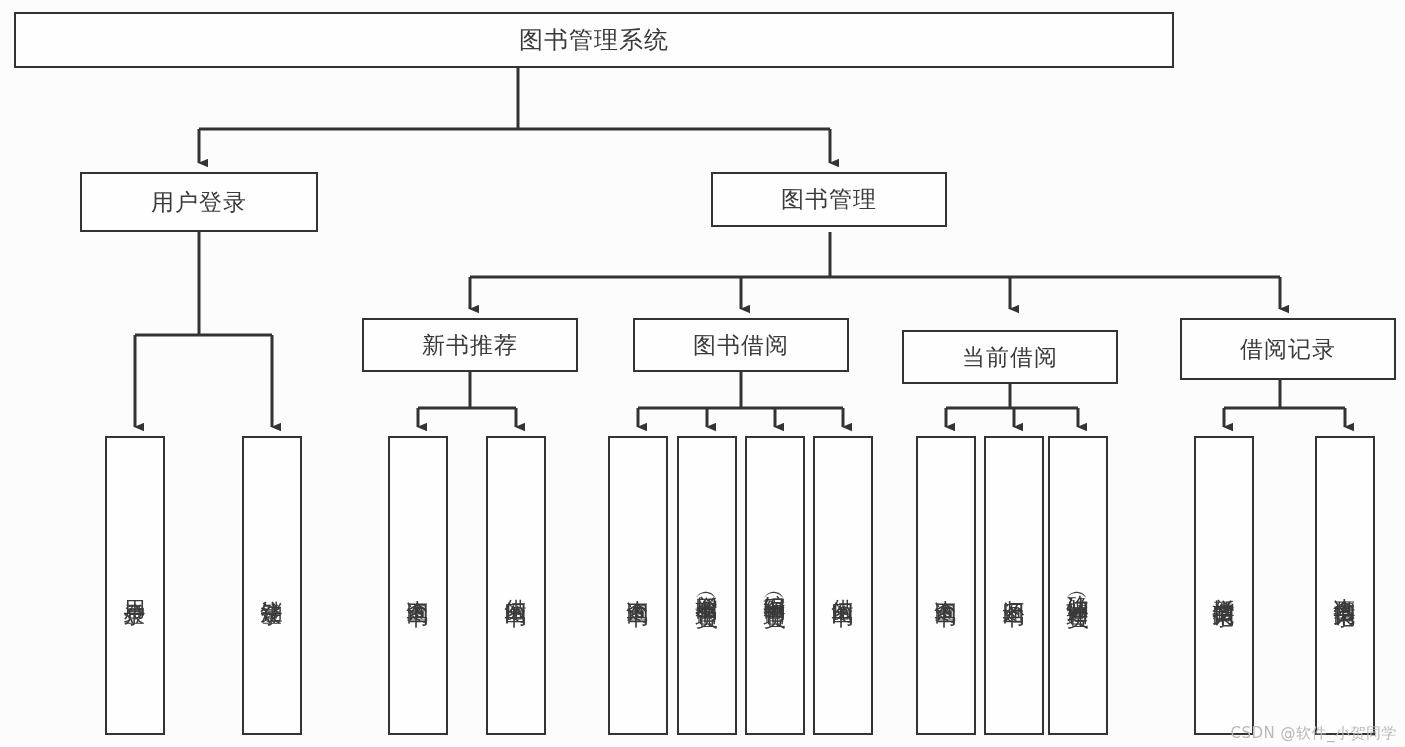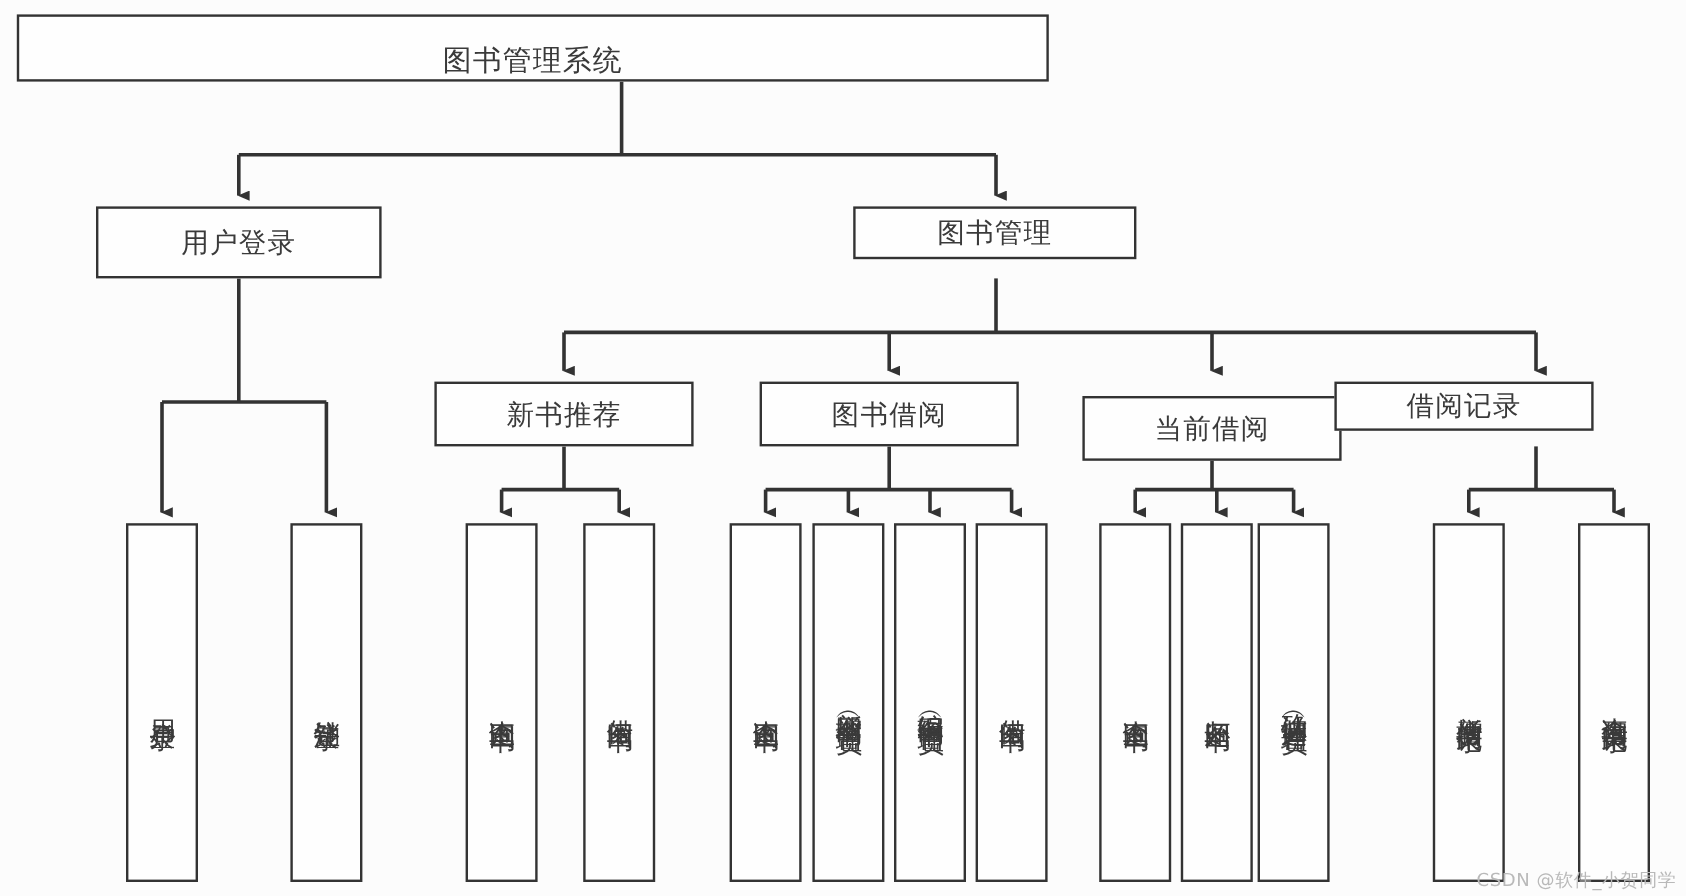--- a/index.html
+++ b/index.html
@@ -115,45 +115,45 @@
       <line x1="1014" y1="408" x2="1014" y2="427" marker-end="url(#arrowhead)"></line>
       <line x1="1078" y1="408" x2="1078" y2="427" marker-end="url(#arrowhead)"></line>
 
       <line x1="1280" y1="372" x2="1280" y2="408"></line>
       <line x1="1224" y1="408" x2="1345" y2="408"></line>
       <line x1="1224" y1="408" x2="1224" y2="427" marker-end="url(#arrowhead)"></line>
       <line x1="1345" y1="408" x2="1345" y2="427" marker-end="url(#arrowhead)"></line>
     </g>
   </svg>
 
-  <div class="node h root" style="left:14px;top:12px;width:860px;height:56px;align-items:flex-end;">
+  <div class="node h root" style="left:14px;top:12px;width:1160px;height:56px;">
     <span>图书管理系统</span>
   </div>
 
   <div class="node h" style="left:80px;top:172px;width:238px;height:60px;">
     <span>用户登录</span>
   </div>
 
-  <div class="node h" style="left:711px;top:172px;width:236px;height:44px;font-family:Liberation Mono, monospace;">
+  <div class="node h" style="left:711px;top:172px;width:236px;height:55px;font-family:Liberation Mono, monospace;">
     <span>图书管理</span>
   </div>
 
   <div class="node h" style="left:362px;top:318px;width:216px;height:54px;">
     <span>新书推荐</span>
   </div>
 
   <div class="node h" style="left:633px;top:318px;width:216px;height:54px;">
     <span>图书借阅</span>
   </div>
 
   <div class="node h" style="left:902px;top:330px;width:216px;height:54px;">
     <span>当前借阅</span>
   </div>
 
-  <div class="node h" style="left:1112px;top:318px;width:216px;height:41px;">
+  <div class="node h" style="left:1180px;top:318px;width:216px;height:62px;">
     <span>借阅记录</span>
   </div>
 
   <div class="node v" style="left:105px;top:436px;width:60px;height:299px;">
     <span class="vtext">用户登录</span>
   </div>
   <div class="node v" style="left:242px;top:436px;width:60px;height:299px;">
     <span class="vtext">注销登录</span>
   </div>
 

